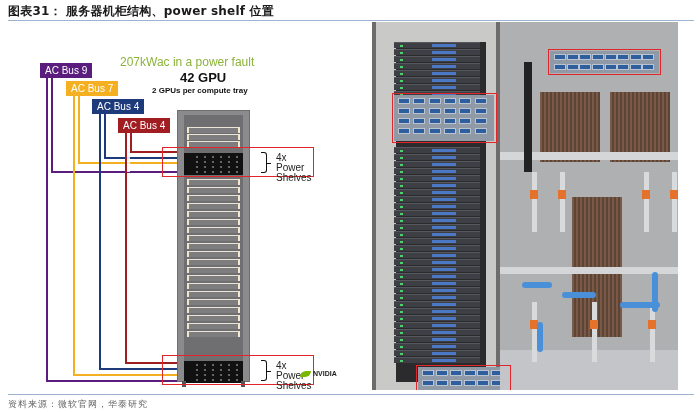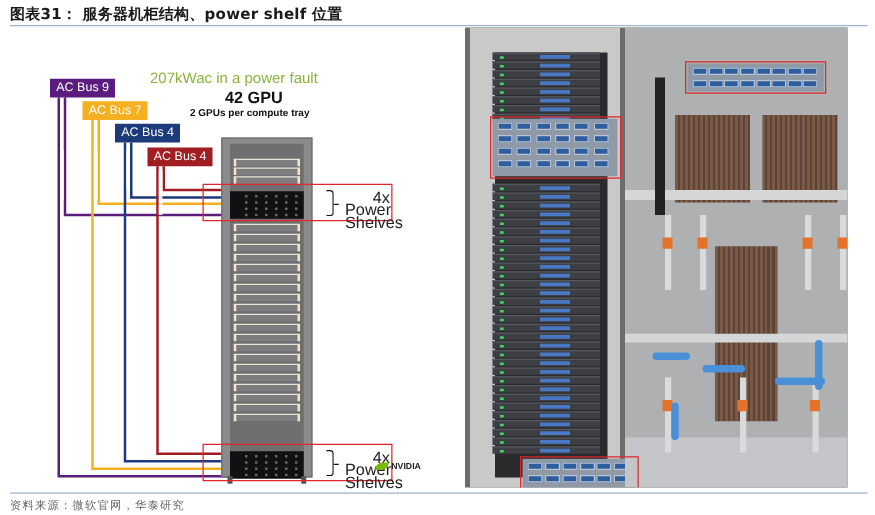--- a/index.html
+++ b/index.html
@@ -43,21 +43,21 @@
     background: #7d7d80; border-left: 2px solid #f2e6cc; border-right: 2px solid #f2e6cc;
     border-top: 1px solid #e9e4d6;
   }
   .pshelf { position: absolute; left: 0px; right: 0px; height: 22px; background: #111; }
   .pshelf .dot { position: absolute; width: 2px; height: 2px; background: #666; }
   .rack-foot { position: absolute; bottom: -6px; width: 4px; height: 6px; background: #555; }
 
   .hl-box { position: absolute; border: 1.5px solid #e0262a; }
   .brace { position: absolute; width: 6px; border: 1.5px solid #111; border-left: none; border-radius: 0 3px 3px 0; }
   .brace::after { content: ""; position: absolute; right: -5px; top: 50%; width: 4px; height: 1.5px; background: #111; }
-  .ps-label { position: absolute; font-size: 13px; color: #222; text-align: right; line-height: 10px; }
+  .ps-label { position: absolute; font-size: 10px; color: #222; text-align: left; line-height: 10px; }
 
   .nvidia { position: absolute; left: 278px; top: 348px; font-size: 7px; font-weight: bold; color: #222; }
   .nvidia-eye { display: inline-block; width: 11px; height: 6px; background: #76b900; border-radius: 6px 0 6px 0; vertical-align: middle; margin-right: 2px; }
 
   
   .photo { position: absolute; left: 372px; top: 22px; width: 306px; height: 368px; background: #6d6c6a; overflow: hidden; }
   .cab-left { position: absolute; left: 4px; top: 0; width: 120px; height: 368px; background: #c9c9c7; }
   .cab-left-inner { position: absolute; left: 20px; top: 20px; width: 90px; height: 340px; background: #2b2b2d; }
   .cab-right { position: absolute; left: 128px; top: 0; width: 178px; height: 368px; background: #aeb0b2; }
   .srv-row { position: absolute; left: 22px; width: 86px; height: 6px; background: #3d3f44; border-top: 1px solid #55585f; }

